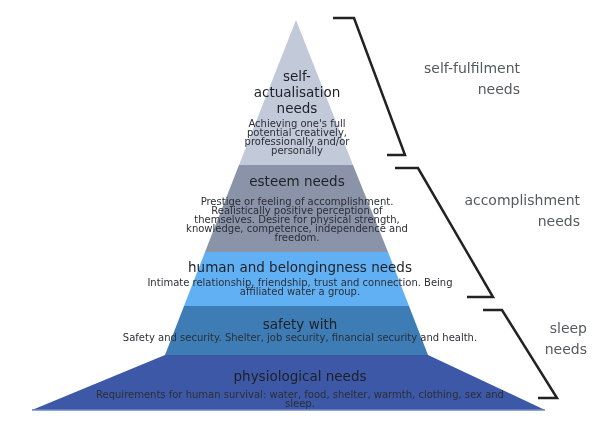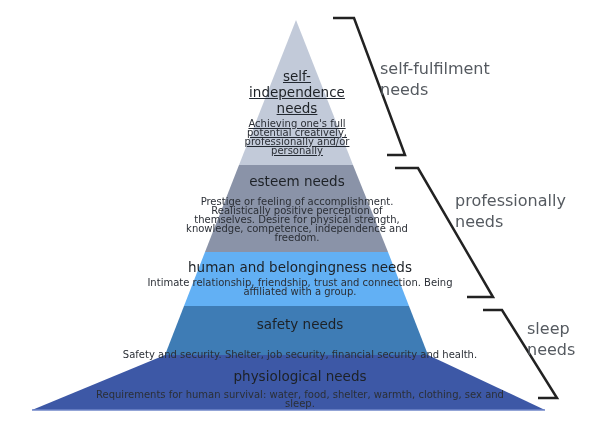--- a/index.html
+++ b/index.html
@@ -1,63 +1,63 @@
 <!DOCTYPE html>
 <html><head>
 <meta charset="utf-8">
 <style>
   html, body { margin:0; padding:0; background:#ffffff; }
   body { width:600px; height:448px; position:relative; overflow:hidden; font-family:"DejaVu Sans", sans-serif; }
   svg#pyr { position:absolute; left:0; top:0; }
   .lbl { position:absolute; text-align:center; color:#222831; }
   .ttl { font-size:13.5px; line-height:16px; color:#1d2126; }
   .desc { font-size:10px; line-height:9px; color:#2b2f36; }
-  .grp { position:absolute; text-align:left; color:#555a60; font-size:16px; line-height:21px; }
+  .grp { position:absolute; text-align:right; color:#555a60; font-size:14px; line-height:21px; }
 </style>
 </head>
 <body>
 
 <svg id="pyr" width="600" height="448">
   <polygon points="296,20 353,165 239,165" fill="#c2cad9"></polygon>
   <polygon points="239,165 353,165 388,252 205,252" fill="#8a93a8"></polygon>
   <polygon points="205,252 388,252 409,306 184,306" fill="#62b0f4"></polygon>
   <polygon points="184,306 409,306 428,355 165,355" fill="#3e7cb5"></polygon>
   <polygon points="165,355 428,355 545,410 32,410" fill="#3d58a6"></polygon>
   <line x1="32" y1="410" x2="545" y2="410" stroke="#6f86c8" stroke-width="1.5"></line>
   <polyline points="333,18 354,18 405,155 387,155" fill="none" stroke="#222" stroke-width="2.5"></polyline>
   <polyline points="395,168 418,168 493,297 467,297" fill="none" stroke="#222" stroke-width="2.5"></polyline>
   <polyline points="483,310 502,310 557,398 538,398" fill="none" stroke="#222" stroke-width="2.5"></polyline>
 </svg>
 
-<div class="lbl" style="left:226px;top:68px;width:142px;text-decoration:underline;">
-  <div class="ttl"><span>self-</span><br><span>independence</span><br><span>needs</span></div>
+<div class="lbl" style="left:226px;top:68px;width:142px;">
+  <div class="ttl"><span>self-</span><br><span>actualisation</span><br><span>needs</span></div>
   <div class="desc" style="margin-top:3px;">Achieving one's full potential creatively, professionally and/or personally</div>
 </div>
 
 <div class="lbl" style="left:186px;top:173px;width:222px;">
   <div class="ttl">esteem needs</div>
   <div class="desc" style="margin-top:8px;">Prestige or feeling of accomplishment. Realistically positive perception of themselves. Desire for physical strength, knowledge, competence, independence and freedom.</div>
 </div>
 
 <div class="lbl" style="left:135px;top:259px;width:330px;">
   <div class="ttl">human and belongingness needs</div>
-  <div class="desc" style="margin-top:3px;">Intimate relationship, friendship, trust and connection. Being affiliated with a group.</div>
+  <div class="desc" style="margin-top:3px;">Intimate relationship, friendship, trust and connection. Being affiliated water a group.</div>
 </div>
 
 <div class="lbl" style="left:120px;top:316px;width:360px;">
-  <div class="ttl">safety needs</div>
-  <div class="desc" style="margin-top:18px;">Safety and security. Shelter, job security, financial security and health.</div>
+  <div class="ttl">safety with</div>
+  <div class="desc" style="margin-top:1px;">Safety and security. Shelter, job security, financial security and health.</div>
 </div>
 
 <div class="lbl" style="left:90px;top:368px;width:420px;">
   <div class="ttl">physiological needs</div>
   <div class="desc" style="margin-top:6px;">Requirements for human survival: water, food, shelter, warmth, clothing, sex and sleep.</div>
 </div>
 
 <div class="grp" style="left:380px;top:58px;width:140px;">
   <span>self-fulfilment</span><br><span>needs</span>
 </div>
 <div class="grp" style="left:455px;top:190px;width:125px;">
-  <span>professionally</span><br><span>needs</span>
+  <span>accomplishment</span><br><span>needs</span>
 </div>
 <div class="grp" style="left:527px;top:318px;width:60px;">
   <span>sleep</span><br><span>needs</span>
 </div>
 
 </body></html>

